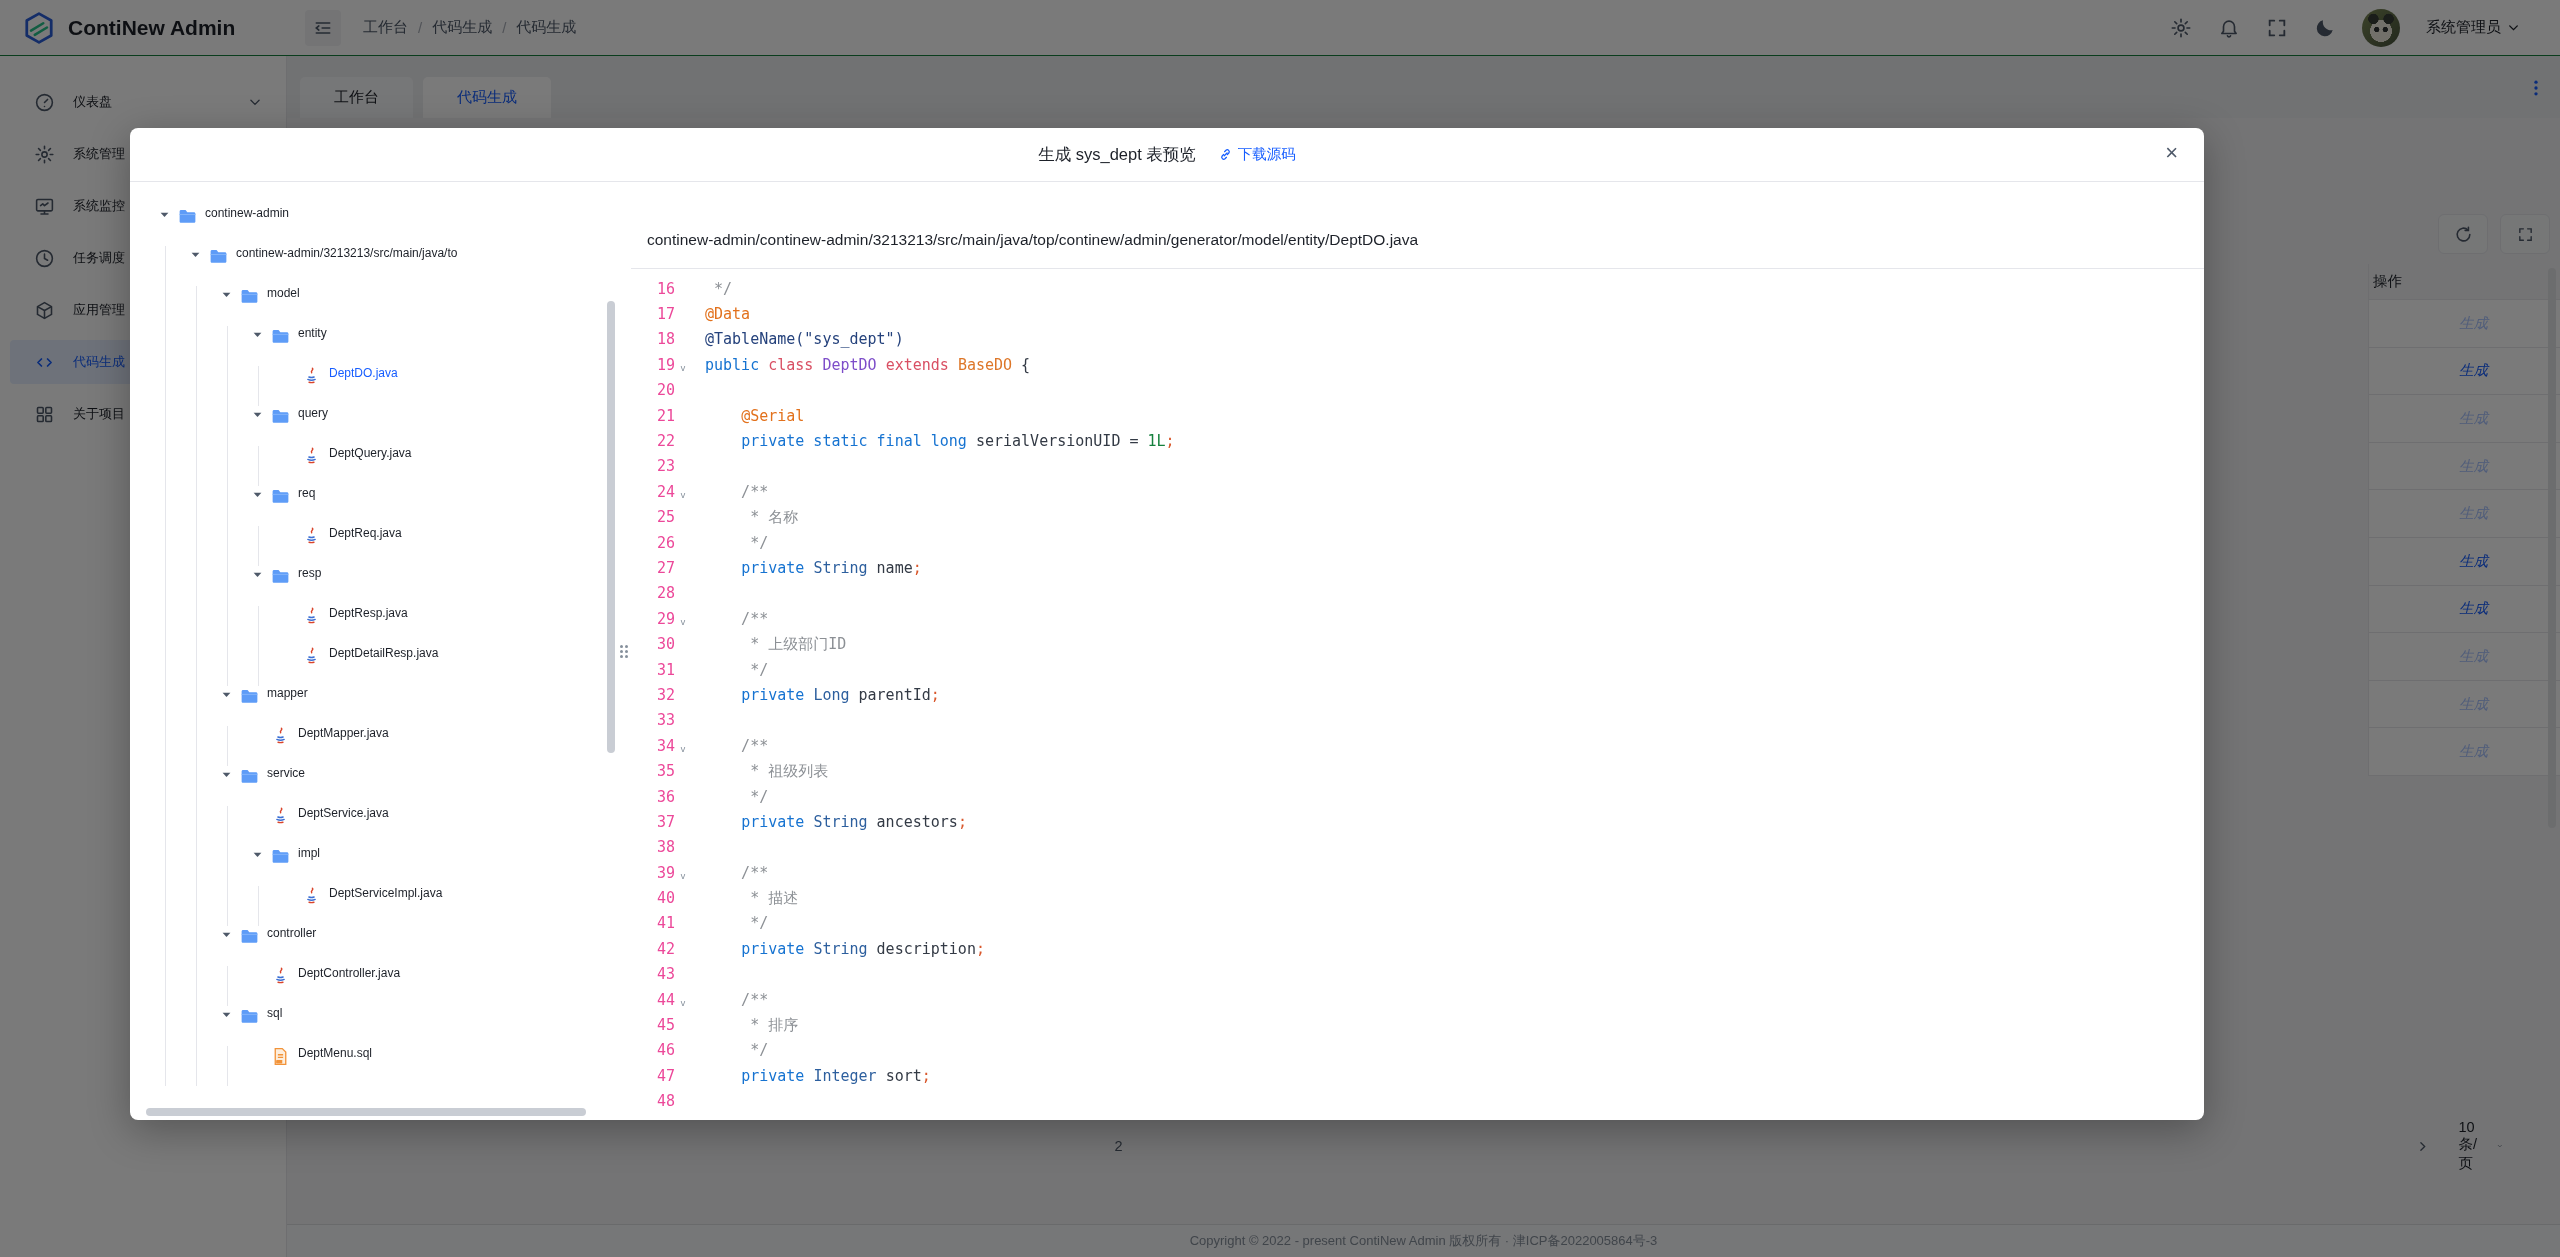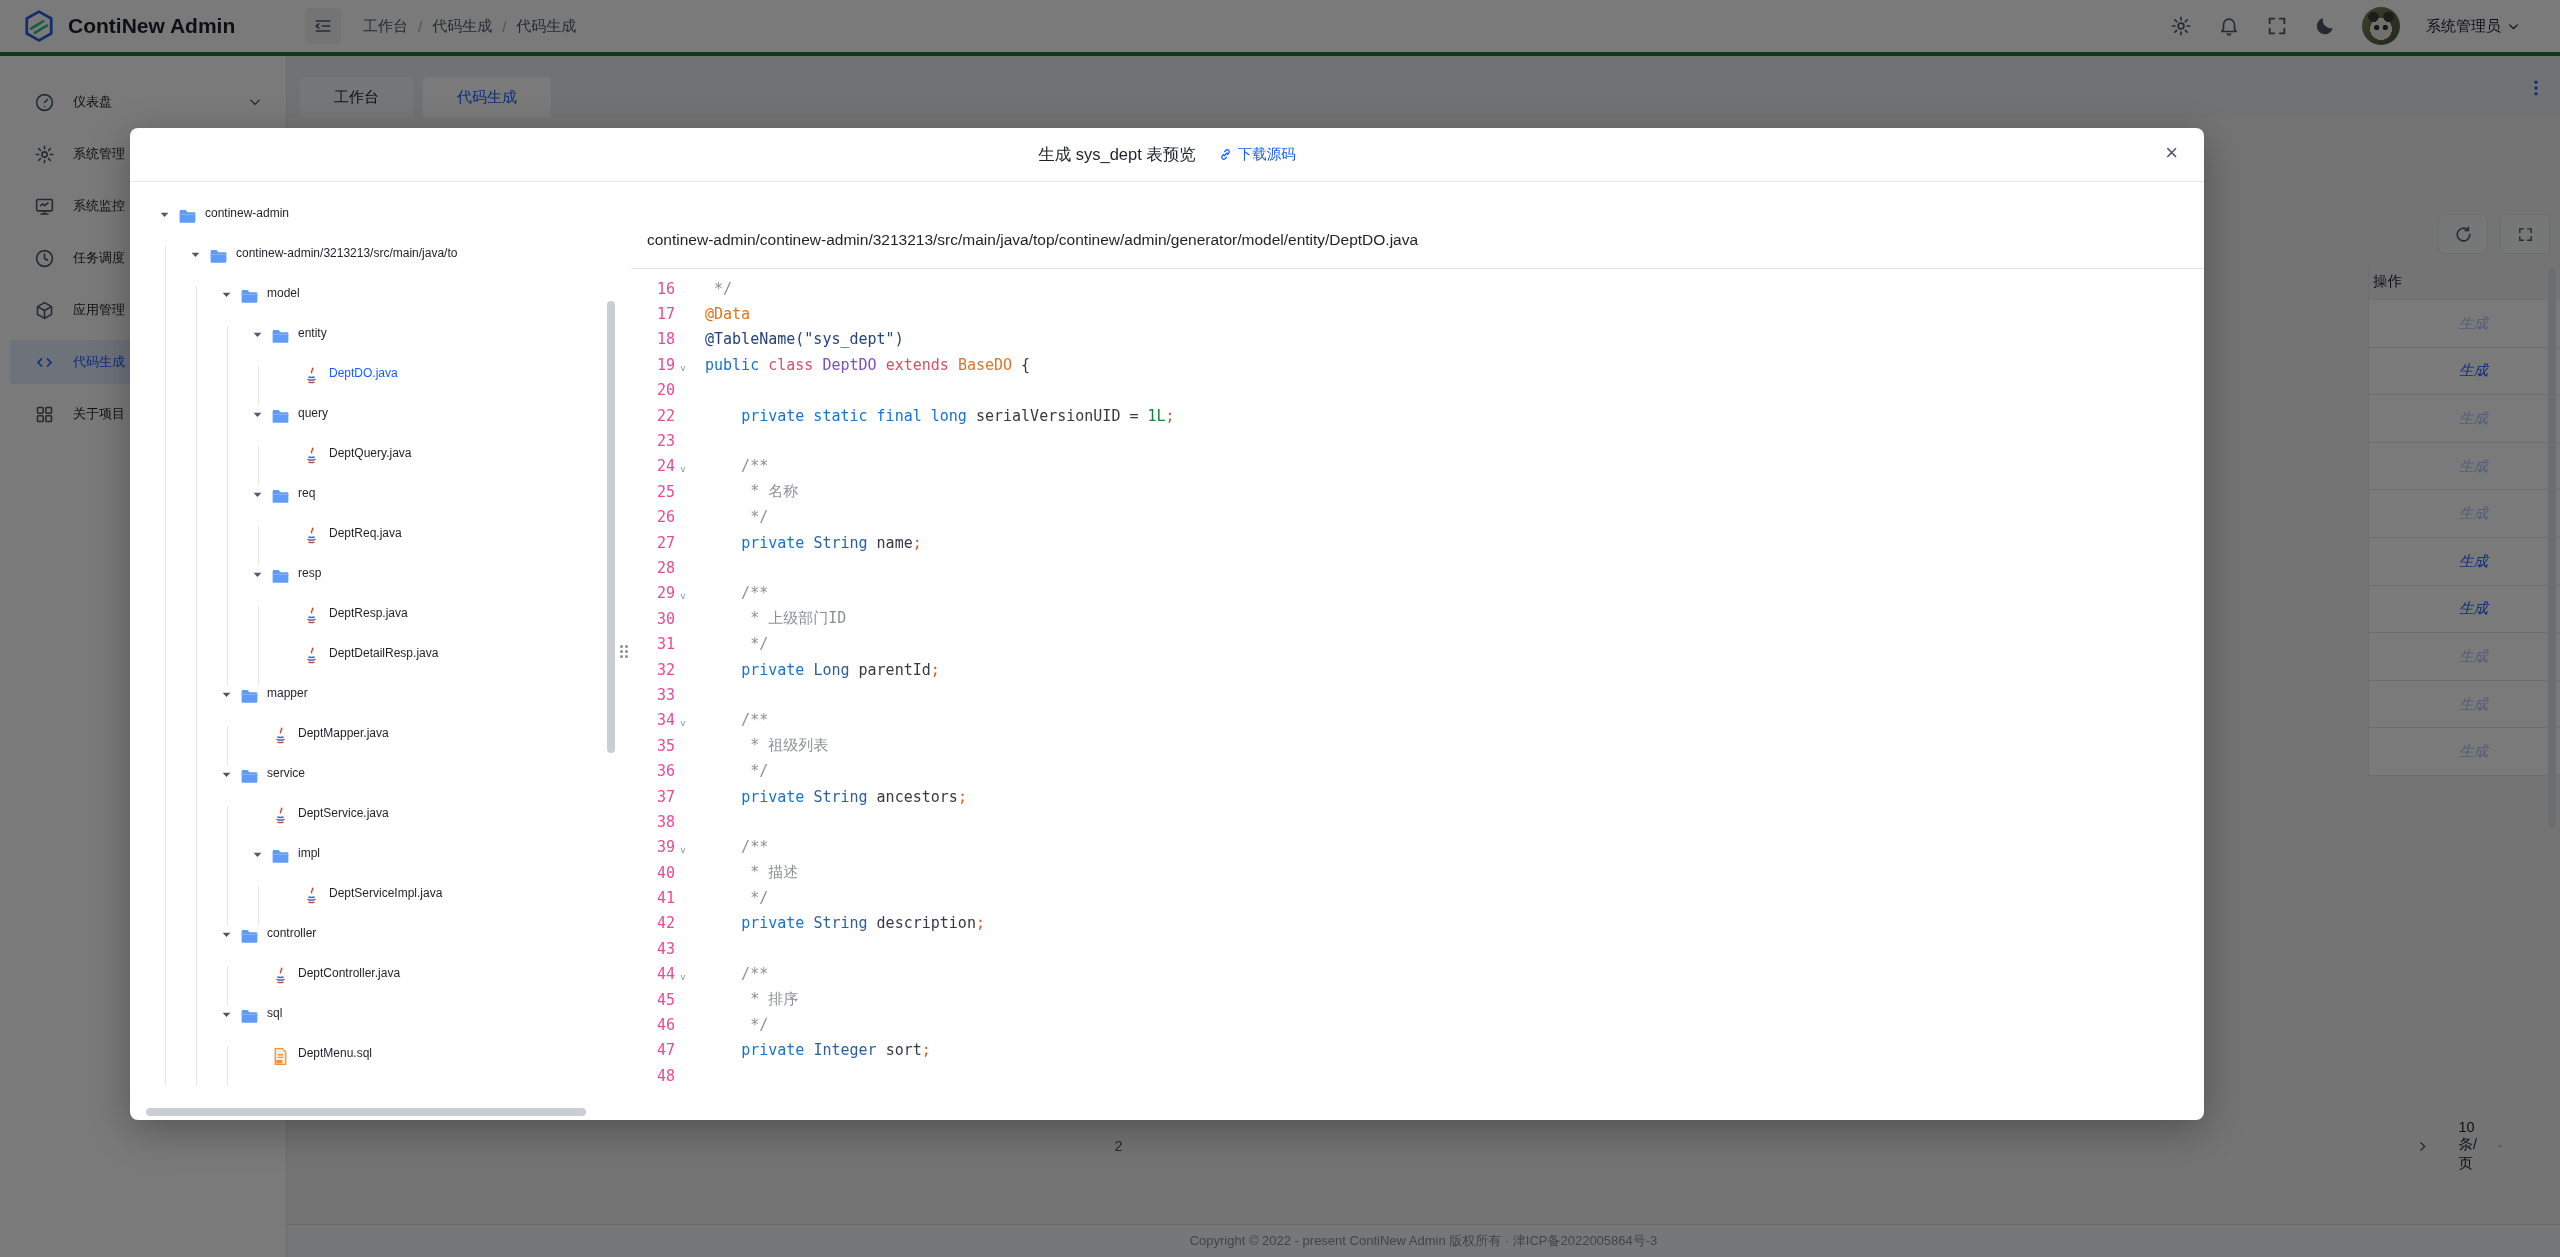--- a/index.html
+++ b/index.html
@@ -2,21 +2,21 @@
 <html><head>
 <meta charset="utf-8">
 <style>
   * { margin:0; padding:0; box-sizing:border-box; }
   html,body { width:2560px; height:1257px; }
   body { font-family:"Liberation Sans", sans-serif; background:#f2f3f5; overflow:hidden; }
   .page { position:relative; width:2560px; height:1257px; overflow:hidden; background:#f2f3f5; }
 
   
   .app-header { position:absolute; left:0; top:0; width:2560px; height:56px; background:#fff;
-    border-bottom:4px solid #15803d; display:flex; align-items:center; z-index:1; }
+    border-bottom:1px solid #15803d; display:flex; align-items:center; z-index:1; }
   .logo-wrap { width:287px; display:flex; align-items:center; gap:12px; padding-left:22px; flex:none; }
   .logo-text { font-size:21px; font-weight:600; color:#1d2129; white-space:nowrap; }
   .collapse-btn { width:36px; height:36px; margin-left:18px; border-radius:4px; background:#f2f3f5;
     display:flex; align-items:center; justify-content:center; color:#4e5969; }
   .breadcrumb { display:flex; align-items:center; gap:10px; margin-left:22px; font-size:15px; color:#4e5969; }
   .breadcrumb .sep { color:#a9aeb8; }
   .header-right { margin-left:auto; display:flex; align-items:center; gap:26px; padding-right:40px; }
   .hicon { width:22px; height:22px; color:#4e5969; display:flex; }
   .avatar { width:38px; height:38px; border-radius:50%;
     background:
@@ -772,20 +772,21 @@
         <div class="code-head">
           <div class="code-path">continew-admin/continew-admin/3213213/src/main/java/top/continew/admin/generator/model/entity/DeptDO.java</div>
         </div>
         <div class="code-area">
           <div id="code-lines">
               <div class="code-line"><span class="ln">16</span><span class="fold"></span><span class="code-text"><span class="tok-cm"> */</span></span></div>
               <div class="code-line"><span class="ln">17</span><span class="fold"></span><span class="code-text"><span class="tok-ann">@Data</span></span></div>
               <div class="code-line"><span class="ln">18</span><span class="fold"></span><span class="code-text"><span class="tok-nav">@TableName("sys_dept")</span></span></div>
               <div class="code-line"><span class="ln">19</span><span class="fold">v</span><span class="code-text"><span class="tok-kw">public </span><span class="tok-cls">class </span><span class="tok-cname">DeptDO </span><span class="tok-cls">extends </span><span class="tok-base">BaseDO </span><span class="tok-pln">{</span></span></div>
               <div class="code-line"><span class="ln">20</span><span class="fold"></span><span class="code-text"></span></div>
+              <div class="code-line"><span class="ln">21</span><span class="fold"></span><span class="code-text"><span class="tok-pln">    </span><span class="tok-ann">@Serial</span></span></div>
               <div class="code-line"><span class="ln">22</span><span class="fold"></span><span class="code-text"><span class="tok-pln">    </span><span class="tok-kw">private static final long </span><span class="tok-pln">serialVersionUID = </span><span class="tok-num">1L</span><span class="tok-semi">;</span></span></div>
               <div class="code-line"><span class="ln">23</span><span class="fold"></span><span class="code-text"></span></div>
               <div class="code-line"><span class="ln">24</span><span class="fold">v</span><span class="code-text"><span class="tok-cm">    /**</span></span></div>
               <div class="code-line"><span class="ln">25</span><span class="fold"></span><span class="code-text"><span class="tok-cm">     * 名称</span></span></div>
               <div class="code-line"><span class="ln">26</span><span class="fold"></span><span class="code-text"><span class="tok-cm">     */</span></span></div>
               <div class="code-line"><span class="ln">27</span><span class="fold"></span><span class="code-text"><span class="tok-pln">    </span><span class="tok-kw">private </span><span class="tok-type">String </span><span class="tok-pln">name</span><span class="tok-semi">;</span></span></div>
               <div class="code-line"><span class="ln">28</span><span class="fold"></span><span class="code-text"></span></div>
               <div class="code-line"><span class="ln">29</span><span class="fold">v</span><span class="code-text"><span class="tok-cm">    /**</span></span></div>
               <div class="code-line"><span class="ln">30</span><span class="fold"></span><span class="code-text"><span class="tok-cm">     * 上级部门ID</span></span></div>
               <div class="code-line"><span class="ln">31</span><span class="fold"></span><span class="code-text"><span class="tok-cm">     */</span></span></div>

